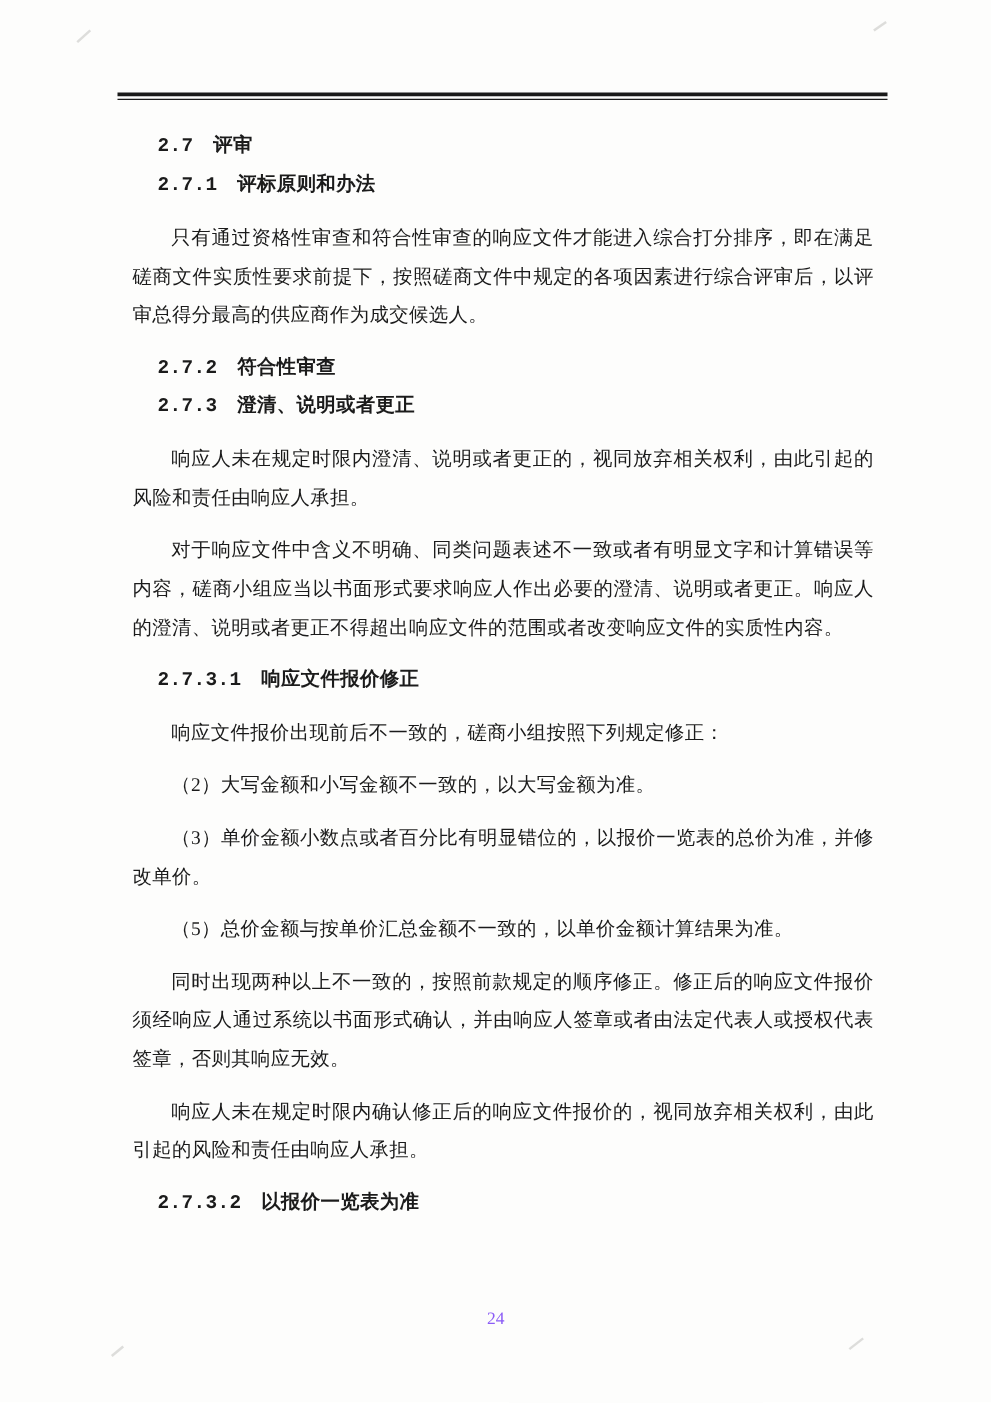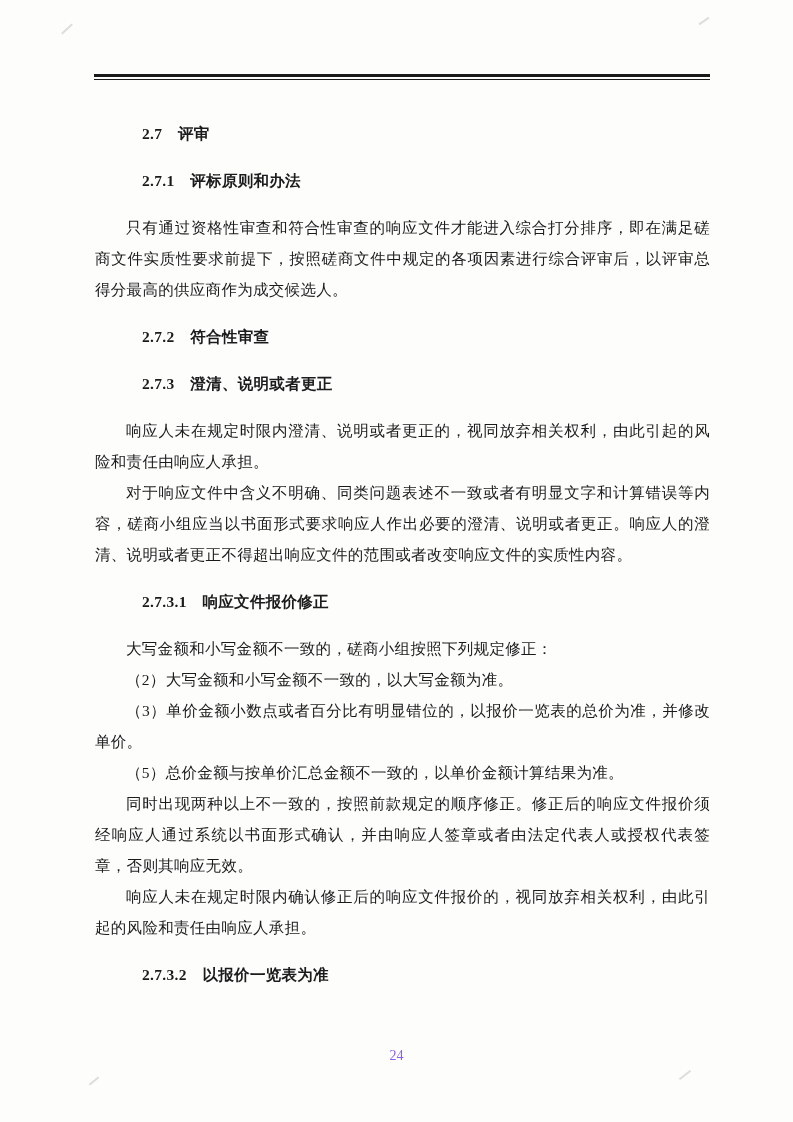--- a/index.html
+++ b/index.html
@@ -30,28 +30,29 @@
     position: absolute;
     top: 102px;
     left: 95px;
     width: 615px;
     font-size: 15.5px;
     line-height: 31px;
     text-align: justify;
     letter-spacing: 0.3px;
   }
   .para {
-    margin: 0;
+    margin: 11px;
     text-indent: 2em;
   }
   .heading {
-    margin: 16px;
+    margin: 0;
     text-indent: 2em;
     font-weight: 700;
     font-size: 15.5px;
+    font-family: Liberation Mono, monospace;
   }
   .page-number {
     position: absolute;
     left: 0;
     right: 0;
     bottom: 58px;
     text-align: center;
     font-size: 14px;
     color: #8b5cf6;
   }
@@ -80,21 +81,21 @@
 
   <div class="content">
     <h2 class="heading">2.7　评审</h2>
     <h3 class="heading">2.7.1　评标原则和办法</h3>
     <p class="para">只有通过资格性审查和符合性审查的响应文件才能进入综合打分排序，即在满足磋商文件实质性要求前提下，按照磋商文件中规定的各项因素进行综合评审后，以评审总得分最高的供应商作为成交候选人。</p>
     <h3 class="heading">2.7.2　符合性审查</h3>
     <h3 class="heading">2.7.3　澄清、说明或者更正</h3>
     <p class="para">响应人未在规定时限内澄清、说明或者更正的，视同放弃相关权利，由此引起的风险和责任由响应人承担。</p>
     <p class="para">对于响应文件中含义不明确、同类问题表述不一致或者有明显文字和计算错误等内容，磋商小组应当以书面形式要求响应人作出必要的澄清、说明或者更正。响应人的澄清、说明或者更正不得超出响应文件的范围或者改变响应文件的实质性内容。</p>
     <h4 class="heading">2.7.3.1　响应文件报价修正</h4>
-    <p class="para">大写金额和小写金额不一致的，磋商小组按照下列规定修正：</p>
+    <p class="para">响应文件报价出现前后不一致的，磋商小组按照下列规定修正：</p>
     <p class="para">（2）大写金额和小写金额不一致的，以大写金额为准。</p>
     <p class="para">（3）单价金额小数点或者百分比有明显错位的，以报价一览表的总价为准，并修改单价。</p>
     <p class="para">（5）总价金额与按单价汇总金额不一致的，以单价金额计算结果为准。</p>
     <p class="para">同时出现两种以上不一致的，按照前款规定的顺序修正。修正后的响应文件报价须经响应人通过系统以书面形式确认，并由响应人签章或者由法定代表人或授权代表签章，否则其响应无效。</p>
     <p class="para">响应人未在规定时限内确认修正后的响应文件报价的，视同放弃相关权利，由此引起的风险和责任由响应人承担。</p>
     <h4 class="heading">2.7.3.2　以报价一览表为准</h4>
   </div>
 
   <div class="page-number">24</div>
 

